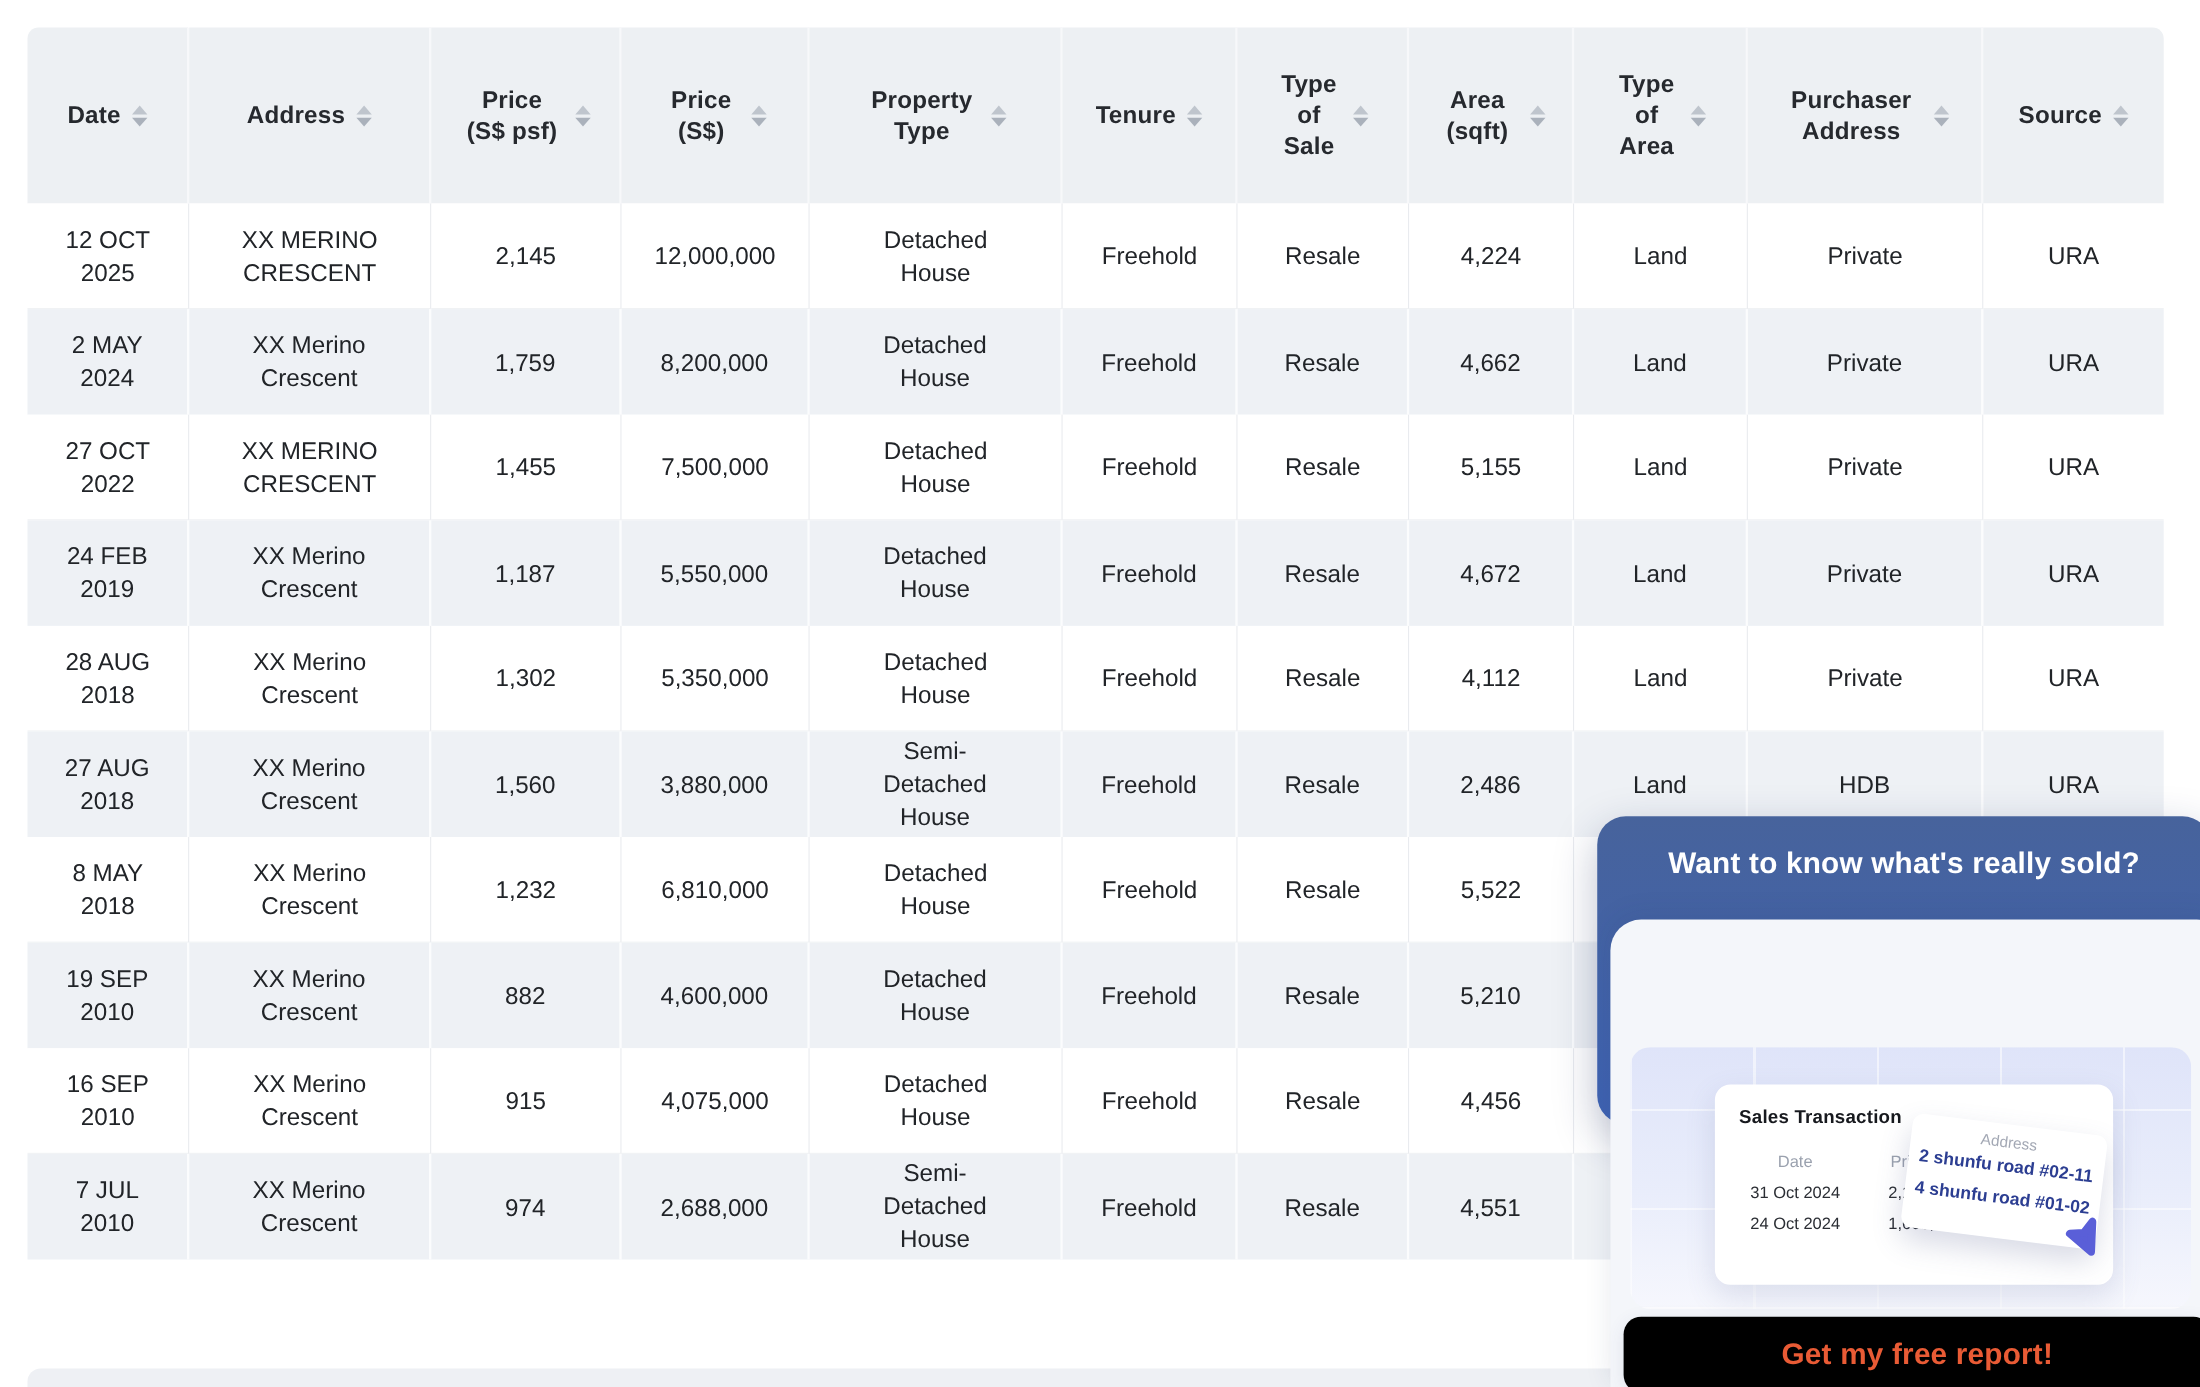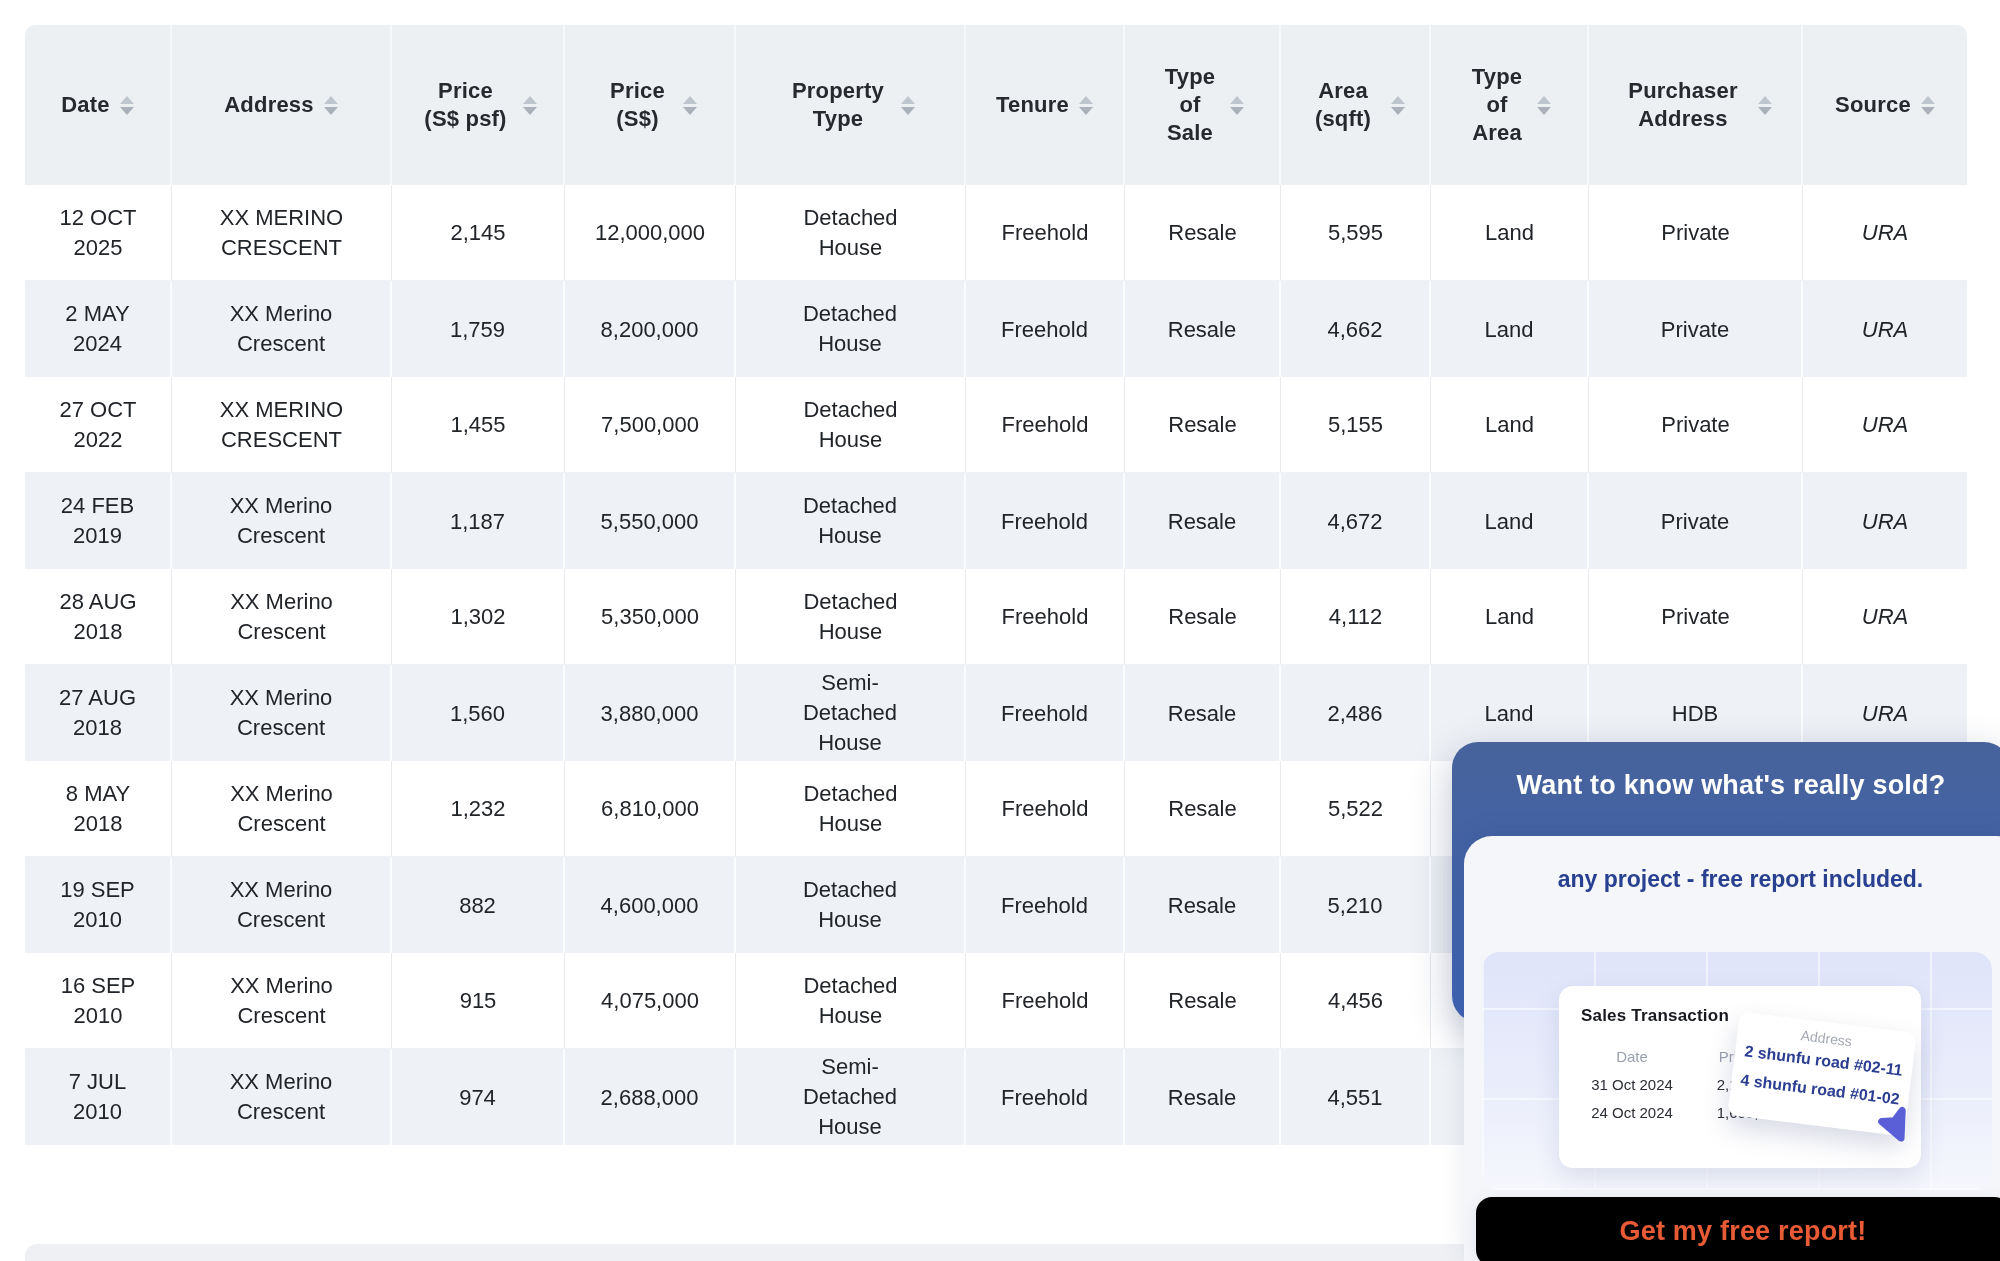--- a/index.html
+++ b/index.html
@@ -26,21 +26,21 @@
   .tri-down{width:0;height:0;border-left:7px solid transparent;border-right:7px solid transparent;border-top:8px solid #aab1bb;}
   tbody td{
     text-align:center;vertical-align:middle;font-size:22px;color:#212428;
     padding:0;line-height:30px;
   }
   tbody tr{height:96px;background:#ffffff;}
   tbody tr.tall{height:96px;}
   tbody tr.stripe{background:#eef1f5;}
   tbody tr td{border-right:1px solid #e9ebef;border-bottom:1px solid #f0f2f4;}
   tbody tr.stripe td{border-right:2px solid #fbfcfd;border-bottom:none;}
-  tbody tr td:last-child{border-right:none;font-style:italic;}
+  tbody tr td:last-child{border-right:none;}
   .cellspan{display:inline-block;vertical-align:middle;}
   
   .bottom-strip{
     position:absolute;left:25px;top:1244px;width:1975px;height:17px;
     background:#eef0f4;border-top-left-radius:12px;
   }
   
   .popup-layer{position:absolute;left:17px;top:0;width:2000px;height:1261px;pointer-events:none;}
   .popup-layer > *{pointer-events:auto;}
   .popup-blue{
@@ -223,21 +223,21 @@
     </thead>
     <tbody id="table-body">
         <tr>
           <td><span class="cellspan" style="max-width: 95px;">12 OCT 2025</span></td>
           <td><span class="cellspan" style="max-width: 160px;">XX MERINO CRESCENT</span></td>
           <td><span class="cellspan">2,145</span></td>
           <td><span class="cellspan">12,000,000</span></td>
           <td><span class="cellspan" style="max-width: 135px;">Detached House</span></td>
           <td><span class="cellspan">Freehold</span></td>
           <td><span class="cellspan">Resale</span></td>
-          <td><span class="cellspan">5,595</span></td>
+          <td><span class="cellspan">4,224</span></td>
           <td><span class="cellspan">Land</span></td>
           <td><span class="cellspan">Private</span></td>
           <td><span class="cellspan">URA</span></td>
         </tr>
         <tr class="stripe">
           <td><span class="cellspan" style="max-width: 95px;">2 MAY 2024</span></td>
           <td><span class="cellspan" style="max-width: 160px;">XX Merino Crescent</span></td>
           <td><span class="cellspan">1,759</span></td>
           <td><span class="cellspan">8,200,000</span></td>
           <td><span class="cellspan" style="max-width: 135px;">Detached House</span></td>
@@ -357,21 +357,20 @@
 </div>
 
 <div class="bottom-strip"></div>
 
 <div class="popup-layer">
   <div class="popup-blue">
     <div class="popup-title">Want to know what's really sold?</div>
   </div>
   <div class="popup-card">
     <div class="popup-subtitle">
-      <div>any project - free report included.</div>
     </div>
   </div>
   <div class="mock-panel"></div>
   <div class="sales-card">
     <div class="sales-title">Sales Transaction</div>
     <div class="mini-table" id="mini-table">
         <div class="mini-row mini-head">
           <span class="mini-cell">Date</span>
           <span class="mini-cell">Price(S$)</span>
         </div>

